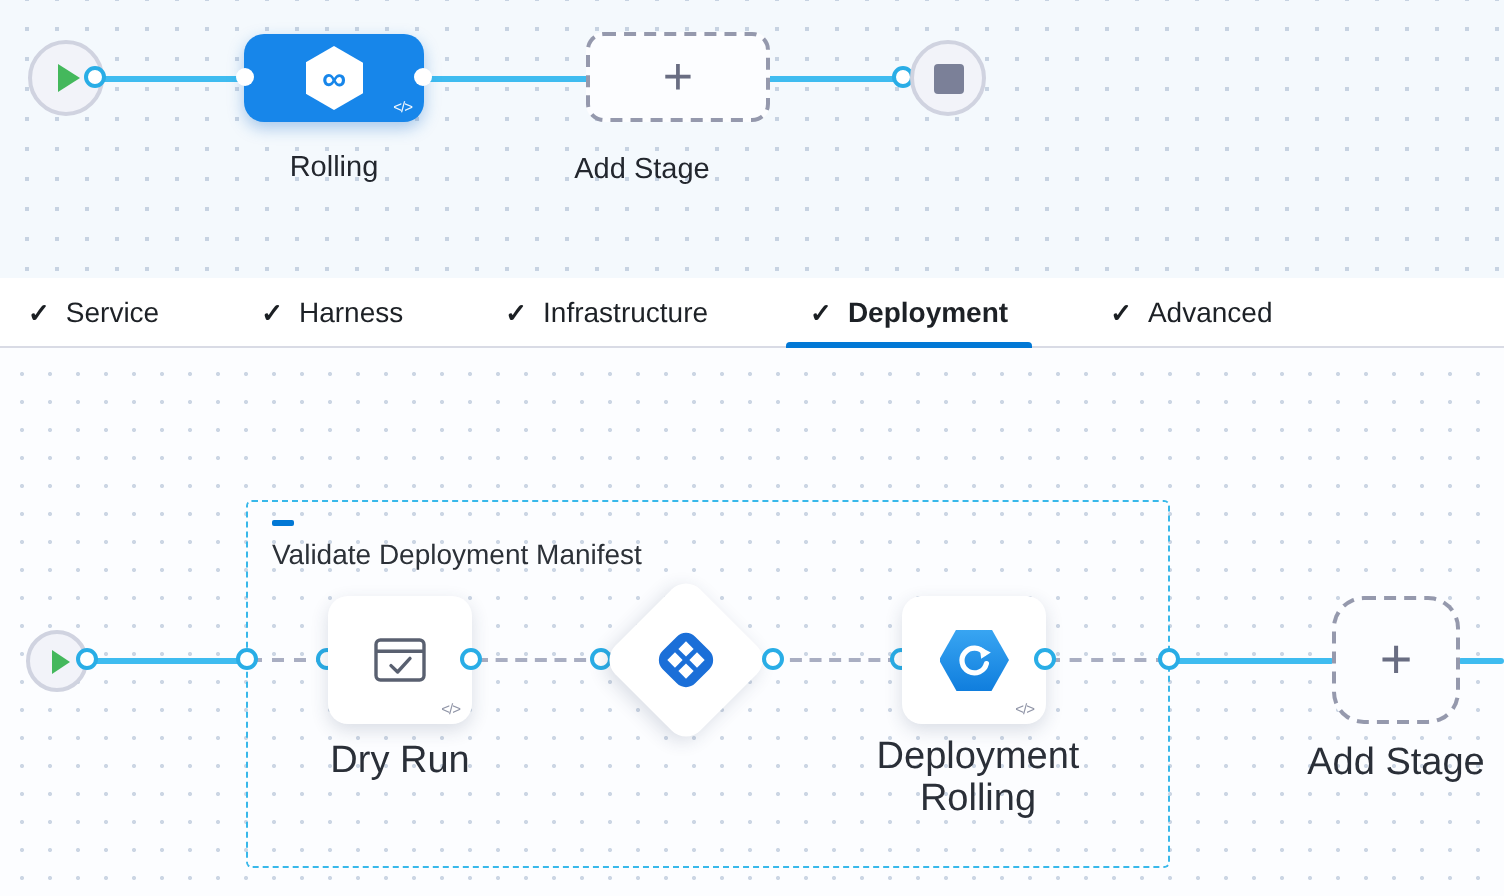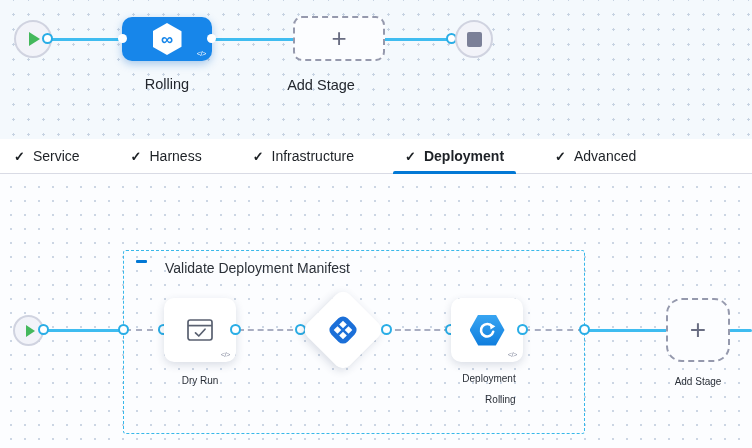--- a/index.html
+++ b/index.html
@@ -66,37 +66,37 @@
     font-size:14px; color:#1d2126; }
   .tab .chk { font-size:13px; font-weight:700; color:#1b1f23; }
   .tab.active { font-weight:700; }
   .tab.active::after { content:""; position:absolute; left:0; right:0; bottom:-1px;
     height:3px; background:#0278d5; border-radius:2px 2px 0 0; }
 
   
   .group-box { position:absolute; left:123px; top:76px; width:462px; height:184px;
     border:1.6px dashed #38b8ea; border-radius:3px; }
   .group-head { position:absolute; left:12px; top:9px; display:flex;
-    align-items:flex-start; gap:18px; }
+    align-items:flex-start; gap:6px;flex-direction:column; }
   .group-dash { width:11px; height:2.5px; background:#0278d5; border-radius:1px; }
   .group-title { font-size:14px; color:#2c3138; }
 
   .step-box { position:absolute; width:72px; height:64px; background:#fff;
     border-radius:10px; box-shadow:0 3px 9px rgba(35,55,95,.16);
     display:flex; align-items:center; justify-content:center; }
   .diamond { position:absolute; left:313px; top:126px; width:60px; height:60px;
     background:#fff; border-radius:10px; transform:rotate(45deg);
     box-shadow:0 3px 9px rgba(35,55,95,.16); }
   .diamond-icon { position:absolute; left:326px; top:139px; width:34px; height:34px; }
   .hex-blue { width:35px; height:31px;
     background:linear-gradient(180deg,#38a5f2,#0f7ddd);
     clip-path:polygon(25% 0, 75% 0, 100% 50%, 75% 100%, 25% 100%, 0 50%);
     display:flex; align-items:center; justify-content:center; }
 
-  .step-label { position:absolute; color:#2a2f38; font-size:10px; text-align:right;
+  .step-label { position:absolute; color:#2a2f38; font-size:19px; text-align:center;
     line-height:21px; transform:translateX(-50%); white-space:nowrap; }
 </style>
 </head>
 <body>
 
 <div class="screen">
 
   <div class="canvas-top">
     <div class="flow-solid" style="left:33px; top:38px; width:420px;"></div>
 

